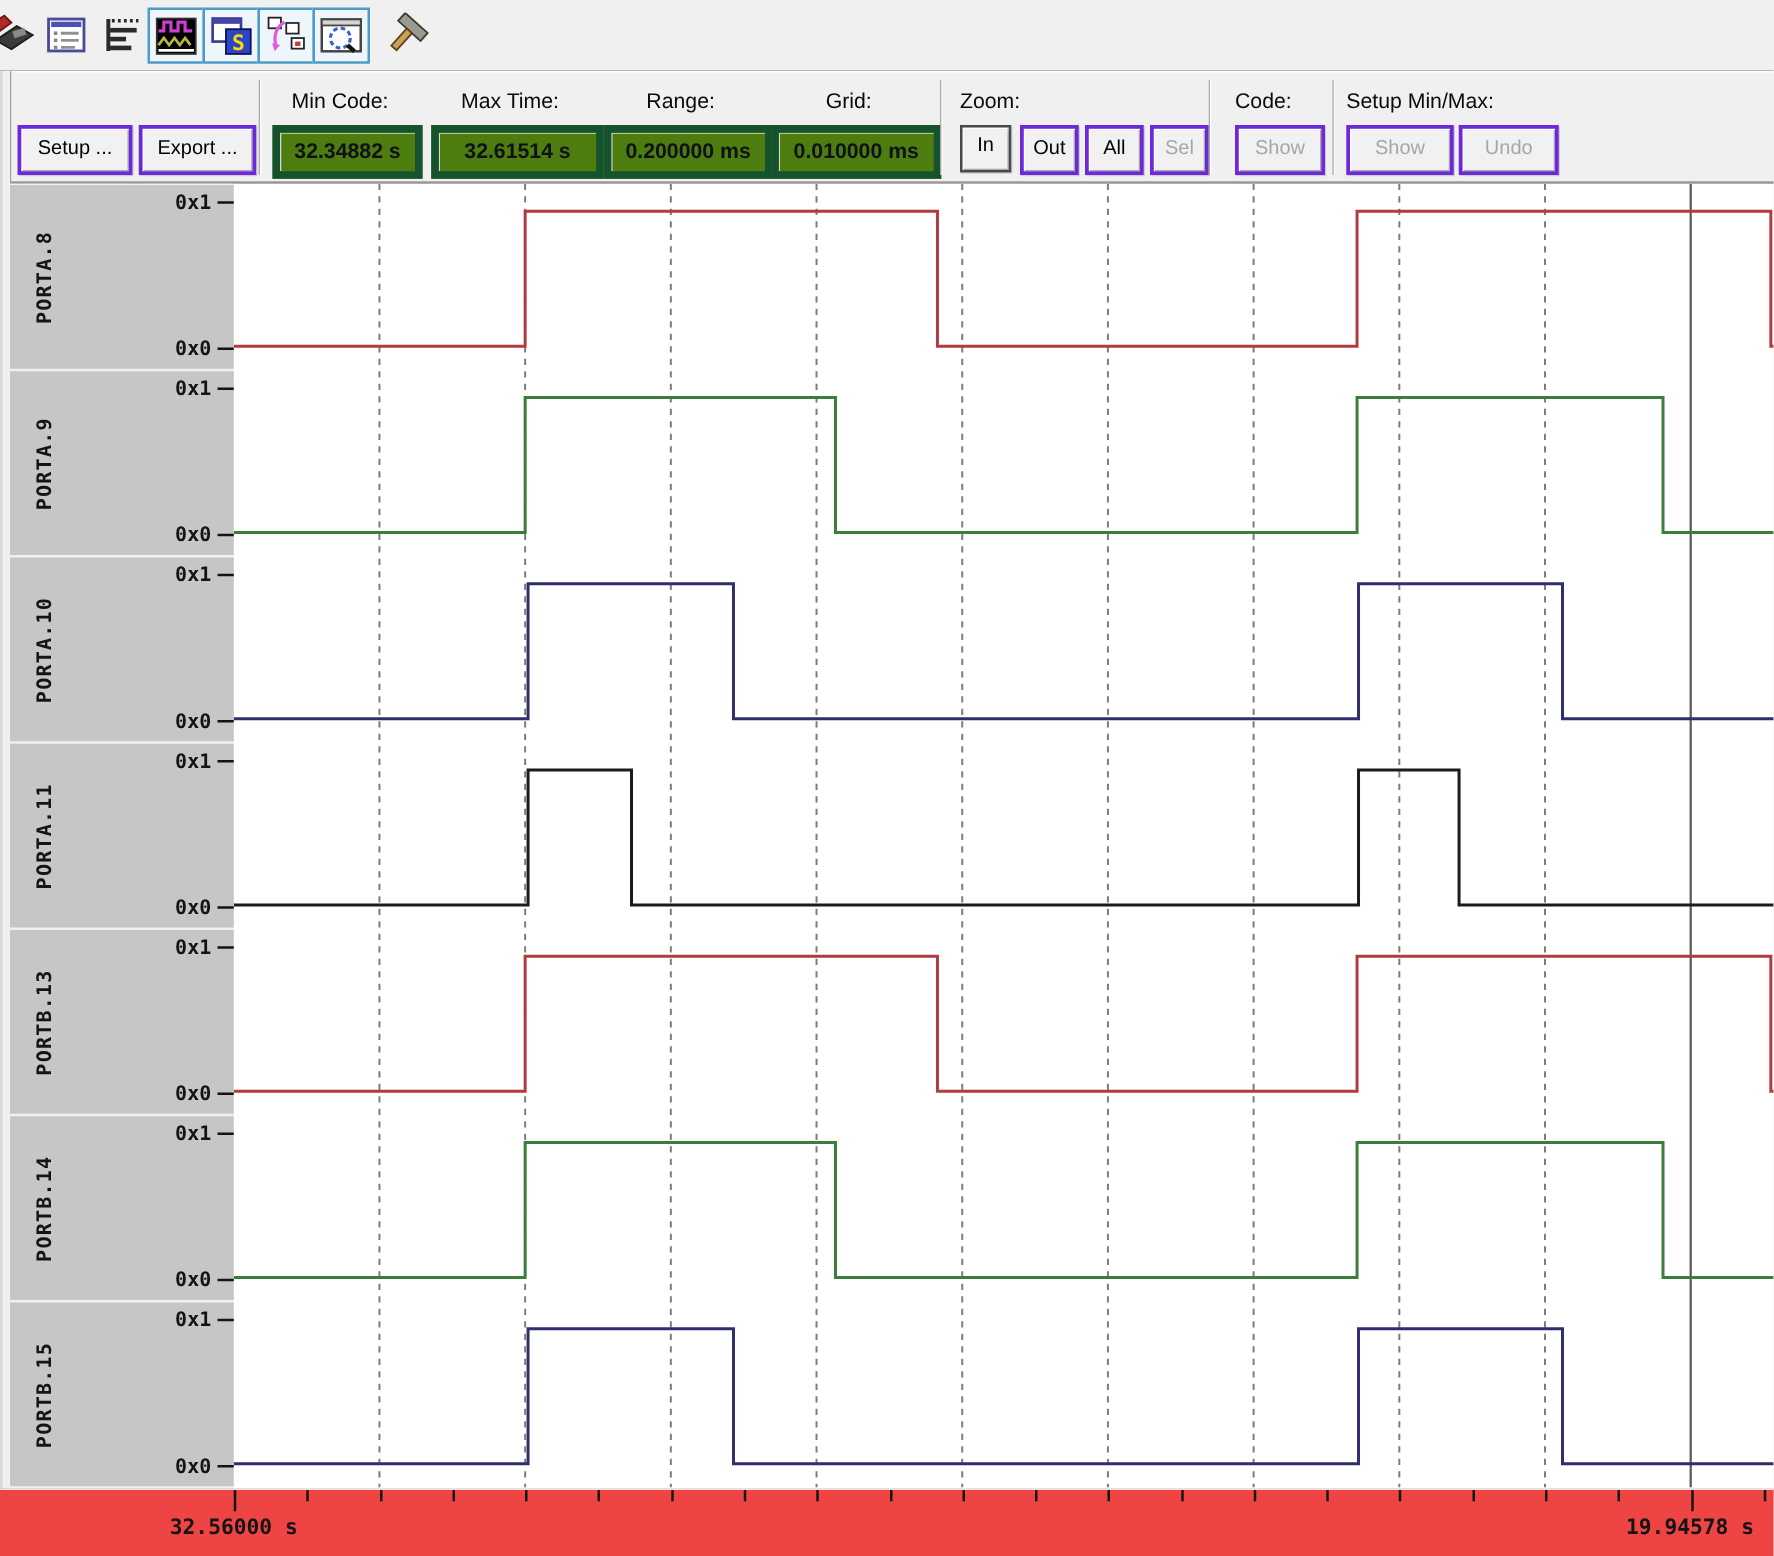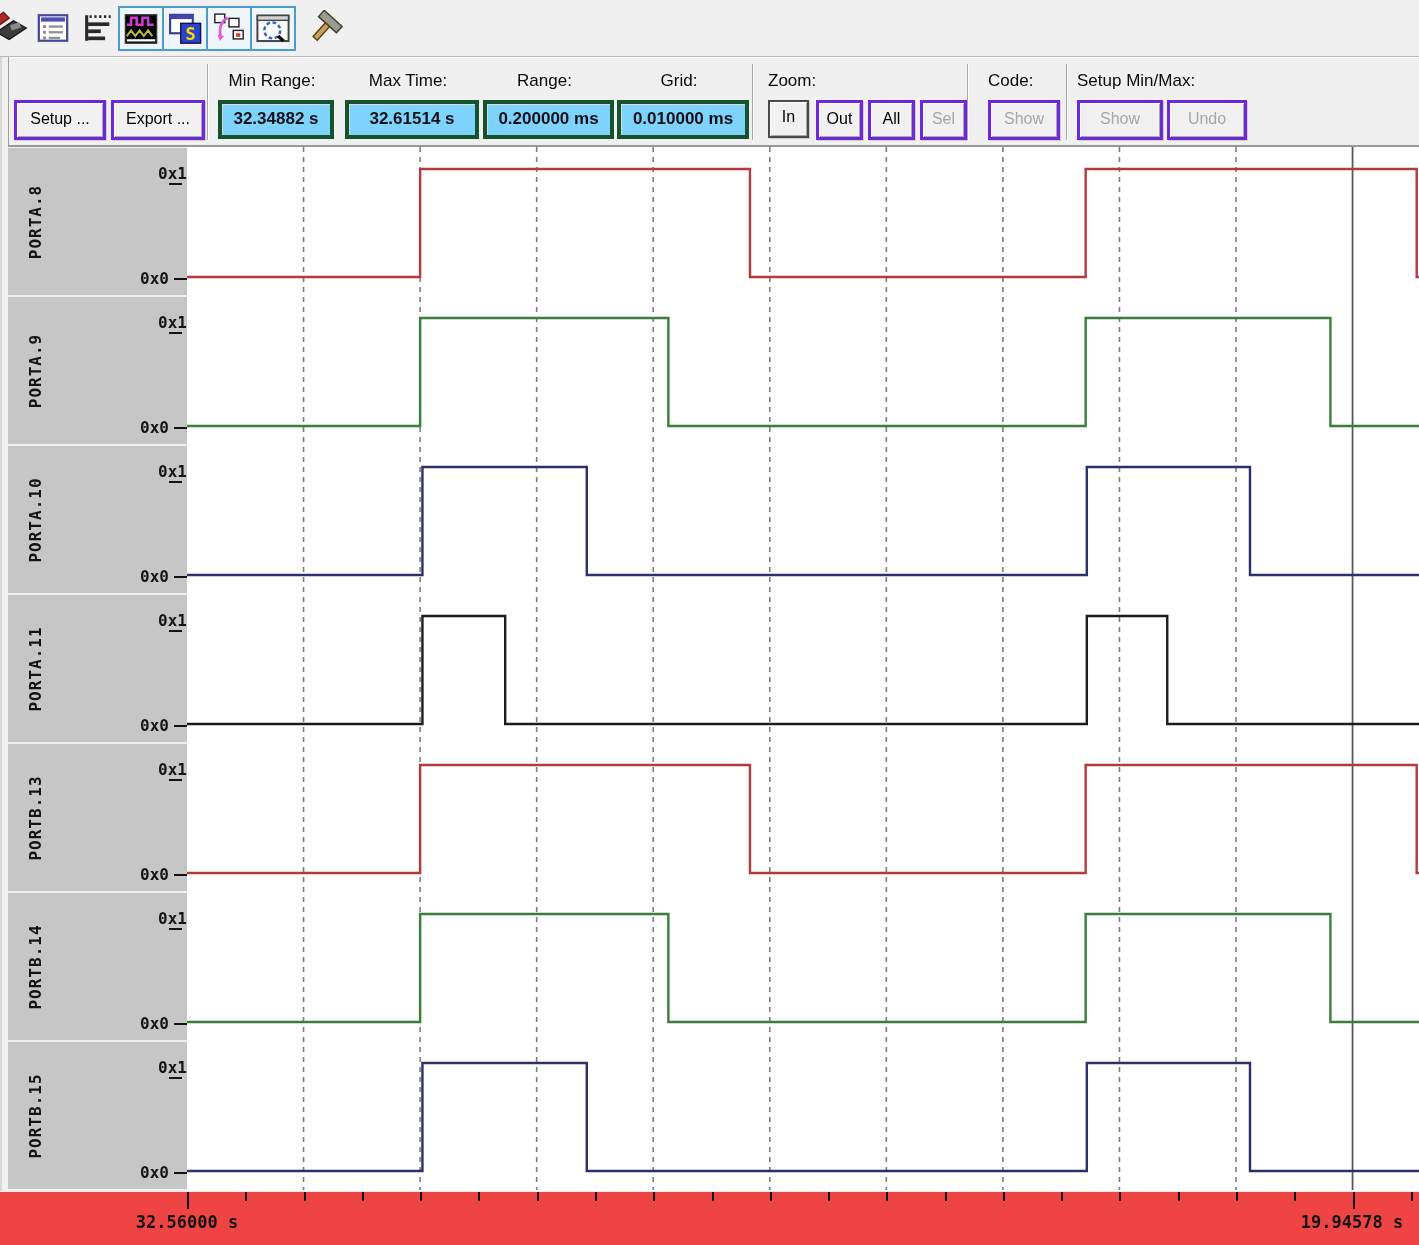--- a/index.html
+++ b/index.html
@@ -17,39 +17,39 @@
   .controlbar{position:absolute;left:0;top:57px;width:1419px;height:88px;
               background:#f0f0f0;border-top:1px solid #ffffff;}
   .grplabel{position:absolute;top:13px;font-size:17px;color:#0a0a0a;}
   .grplabel.center{text-align:center;}
   .btn{position:absolute;top:42px;height:34px;background:#f1f1f1;color:#000;
        font-size:16px;font-family:"Liberation Sans",sans-serif;text-align:center;
        line-height:32px;border:3px solid #6d28d9;
        box-shadow:inset 1px 1px 0 #ffffff, inset -1px -1px 0 #a8a8a8, 1px 1px 0 #cfcfcf;}
   .btn.default{border:2px solid #4a4a4a;line-height:30px;}
   .btn.disabled{color:#a6a6a6;}
-  .field{position:absolute;top:42px;height:31px;background:#7dd3fc;
-         border:4px solid #14532d;box-shadow:inset 1px 1px 0 #d9d9d9;
+  .field{position:absolute;top:42px;height:31px;background:#4d7c0f;
+         border:6px solid #14532d;box-shadow:inset 1px 1px 0 #d9d9d9;
          font-size:17px;font-weight:600;color:#101018;text-align:center;line-height:30px;}
   .vdiv{position:absolute;top:6px;height:76px;width:0;border-left:1px solid #a8a8a8;
         border-right:1px solid #ffffff;}
   
   .wavearea{position:absolute;left:8px;top:145px;width:1411px;height:1046px;
             background:#ffffff;border-top:2px solid #98989c;}
   .leftstrip{position:absolute;left:0;top:57px;width:8px;height:1188px;background:#f0f0f0;
              border-right:1px solid #9f9f9f;box-shadow:inset 2px 0 0 #d8d8d8;}
   .labelpanel{position:absolute;left:0;top:0;width:179px;height:1044px;background:#f0f0f0;}
   .band{position:absolute;left:0;width:179px;height:147px;background:#c6c6c6;}
   .chname{position:absolute;top:50%;left:27px;transform:translate(-50%,-50%) rotate(-90deg);
           white-space:nowrap;font-family:"DejaVu Sans Mono",monospace;font-size:16px;
           font-weight:bold;color:#141414;letter-spacing:1px;}
   .lvl{position:absolute;right:0;display:flex;align-items:center;
        font-family:"DejaVu Sans Mono",monospace;font-size:16px;font-weight:bold;color:#141414;}
   .lvl .dash{display:inline-block;width:13px;border-top:2px solid #141414;margin-left:5px;}
-  .lvl.high{top:16px;flex-direction:column;} .lvl.low{bottom:7px;}
+  .lvl.high{top:4px;} .lvl.low{bottom:7px;}
   #plot{position:absolute;left:179px;top:0px;}
   
   .axisbar{position:absolute;left:0;top:1191px;width:1419px;height:54px;background:#ef4444;
            border-top:1px solid #e8e8e8;}
   .tick{position:absolute;top:0;width:2px;background:#141414;}
   .axislabel{position:absolute;top:20px;transform:translateX(-50%);white-space:nowrap;
              font-family:"DejaVu Sans Mono",monospace;font-size:17px;font-weight:bold;color:#141414;}
 </style>
 </head>
 <body>
@@ -125,21 +125,21 @@
       </g>
     </svg>
   </span>
 </div>
 
 <div class="controlbar">
   <div class="btn" style="left:14px;width:86px">Setup ...</div>
   <div class="btn" style="left:111px;width:88px">Export ...</div>
   <div class="vdiv" style="left:207px"></div>
 
-  <div class="grplabel center" style="left:218px;width:108px">Min Range:</div>
+  <div class="grplabel center" style="left:218px;width:108px">Min Code:</div>
   <div class="field" style="left:218px;width:108px">32.34882 s</div>
   <div class="grplabel center" style="left:345px;width:126px">Max Time:</div>
   <div class="field" style="left:345px;width:126px">32.61514 s</div>
   <div class="grplabel center" style="left:483px;width:123px">Range:</div>
   <div class="field" style="left:483px;width:123px">0.200000 ms</div>
   <div class="grplabel center" style="left:617px;width:124px">Grid:</div>
   <div class="field" style="left:617px;width:124px">0.010000 ms</div>
   <div class="vdiv" style="left:752px"></div>
 
   <div class="grplabel" style="left:768px">Zoom:</div>

